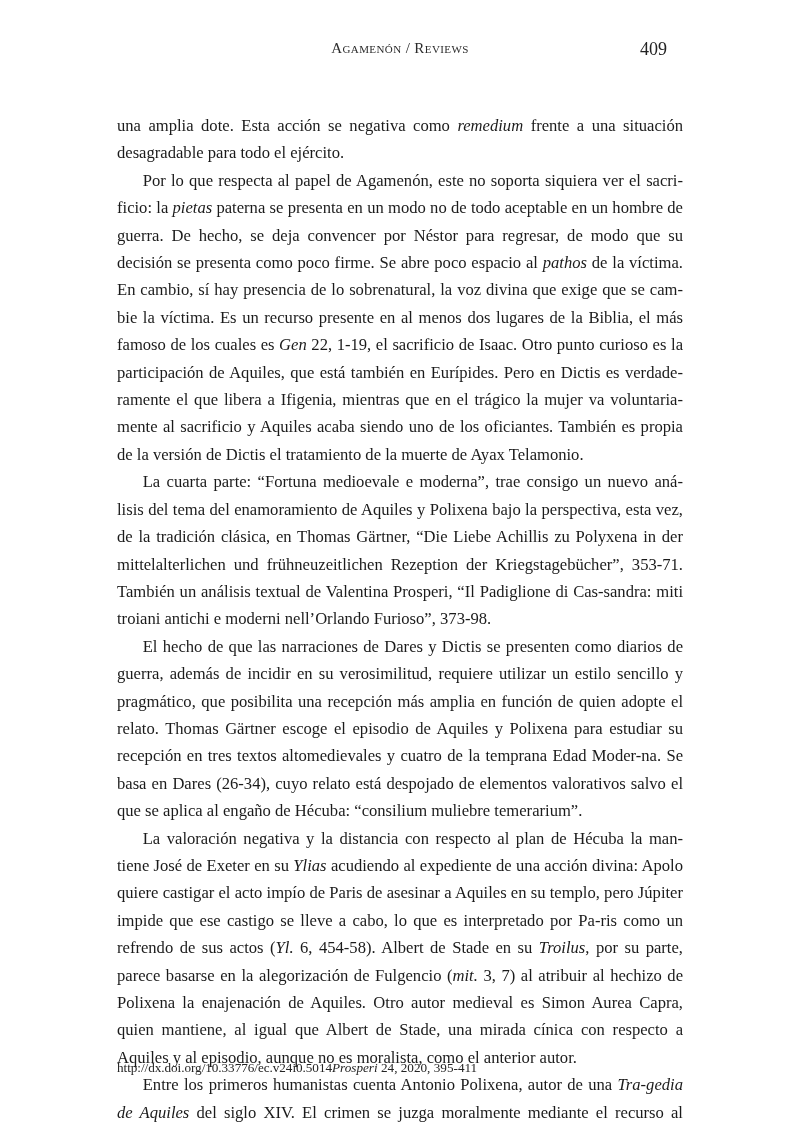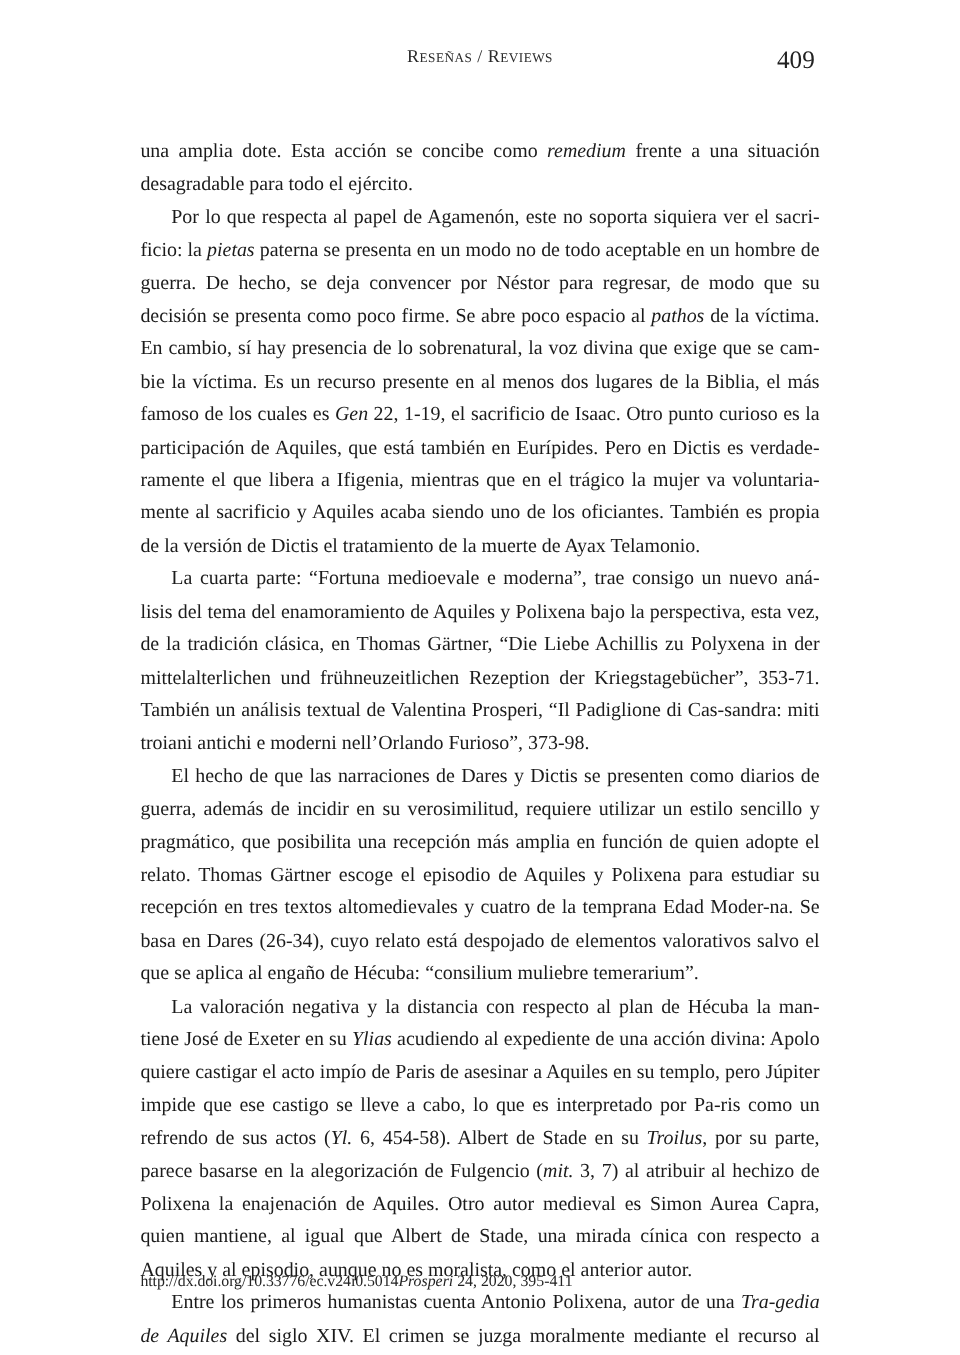--- a/index.html
+++ b/index.html
@@ -32,23 +32,23 @@
   }
   .running-head-title {
     font-size: 15px;
     font-variant: small-caps;
     letter-spacing: 0.4px;
     color: #2b2b2b;
     white-space: pre;
   }
   .folio {
     position: absolute;
-    right: 4px;
+    right: 16px;
     top: 0;
-    font-size: 21px;
+    font-size: 18px;
     color: #222;
     line-height: 1;
   }
   
   .textblock {
     position: absolute;
     left: 117px;
     top: 112px;
     width: 566px;
   }
@@ -82,26 +82,26 @@
   }
   .footer-doi { white-space: nowrap; letter-spacing: -0.05px; }
   .footer-cite { white-space: nowrap; }
 </style>
 </head>
 <body>
 
 <div class="page">
 
   <div class="running-head">
-    <span class="running-head-title">Reseñas / Reviews</span>
+    <span class="running-head-title">Agamenón / Reviews</span>
     <span class="folio">409</span>
   </div>
 
   <div class="textblock" id="textblock">
-      <p class="para"><span>una amplia dote. Esta acción se concibe como </span><i>remedium</i><span> frente a una situación desagradable para todo el ejército.</span></p>
+      <p class="para"><span>una amplia dote. Esta acción se negativa como </span><i>remedium</i><span> frente a una situación desagradable para todo el ejército.</span></p>
       <p class="para indent"><span>Por lo que respecta al papel de Agamenón, este no soporta siquiera ver el sacri-ficio: la </span><i>pietas</i><span> paterna se presenta en un modo no de todo aceptable en un hombre de guerra. De hecho, se deja convencer por Néstor para regresar, de modo que su decisión se presenta como poco firme. Se abre poco espacio al </span><i>pathos</i><span> de la víctima. En cambio, sí hay presencia de lo sobrenatural, la voz divina que exige que se cam-bie la víctima. Es un recurso presente en al menos dos lugares de la Biblia, el más famoso de los cuales es </span><i>Gen</i><span> 22, 1-19, el sacrificio de Isaac. Otro punto curioso es la participación de Aquiles, que está también en Eurípides. Pero en Dictis es verdade-ramente el que libera a Ifigenia, mientras que en el trágico la mujer va voluntaria-mente al sacrificio y Aquiles acaba siendo uno de los oficiantes. También es propia de la versión de Dictis el tratamiento de la muerte de Ayax Telamonio.</span></p>
       <p class="para indent"><span>La cuarta parte: “Fortuna medioevale e moderna”, trae consigo un nuevo aná-lisis del tema del enamoramiento de Aquiles y Polixena bajo la perspectiva, esta vez, de la tradición clásica, en Thomas Gärtner, “Die Liebe Achillis zu Polyxena in der mittelalterlichen und frühneuzeitlichen Rezeption der Kriegstagebücher”, 353-71. También un análisis textual de Valentina Prosperi, “Il Padiglione di Cas-sandra: miti troiani antichi e moderni nell’Orlando Furioso”, 373-98.</span></p>
       <p class="para indent"><span>El hecho de que las narraciones de Dares y Dictis se presenten como diarios de guerra, además de incidir en su verosimilitud, requiere utilizar un estilo sencillo y pragmático, que posibilita una recepción más amplia en función de quien adopte el relato. Thomas Gärtner escoge el episodio de Aquiles y Polixena para estudiar su recepción en tres textos altomedievales y cuatro de la temprana Edad Moder-na. Se basa en Dares (26-34), cuyo relato está despojado de elementos valorativos salvo el que se aplica al engaño de Hécuba: “consilium muliebre temerarium”.</span></p>
       <p class="para indent"><span>La valoración negativa y la distancia con respecto al plan de Hécuba la man-tiene José de Exeter en su </span><i>Ylias</i><span> acudiendo al expediente de una acción divina: Apolo quiere castigar el acto impío de Paris de asesinar a Aquiles en su templo, pero Júpiter impide que ese castigo se lleve a cabo, lo que es interpretado por Pa-ris como un refrendo de sus actos (</span><i>Yl.</i><span> 6, 454-58). Albert de Stade en su </span><i>Troilus</i><span>, por su parte, parece basarse en la alegorización de Fulgencio (</span><i>mit.</i><span> 3, 7) al atribuir al hechizo de Polixena la enajenación de Aquiles. Otro autor medieval es Simon Aurea Capra, quien mantiene, al igual que Albert de Stade, una mirada cínica con respecto a Aquiles y al episodio, aunque no es moralista, como el anterior autor.</span></p>
       <p class="para indent"><span>Entre los primeros humanistas cuenta Antonio Polixena, autor de una </span><i>Tra-gedia de Aquiles</i><span> del siglo XIV. El crimen se juzga moralmente mediante el recurso al castigo divino. Ambrosius Novidius Fraccus es un autor del XVI que firma unas </span></p>
     </div>
 
   <div class="footer">
     <span class="footer-doi">http://dx.doi.org/10.33776/ec.v24i0.5014</span>
     <span class="footer-cite"><i>Prosperi</i><span> 24, 2020, 395-411</span></span>

